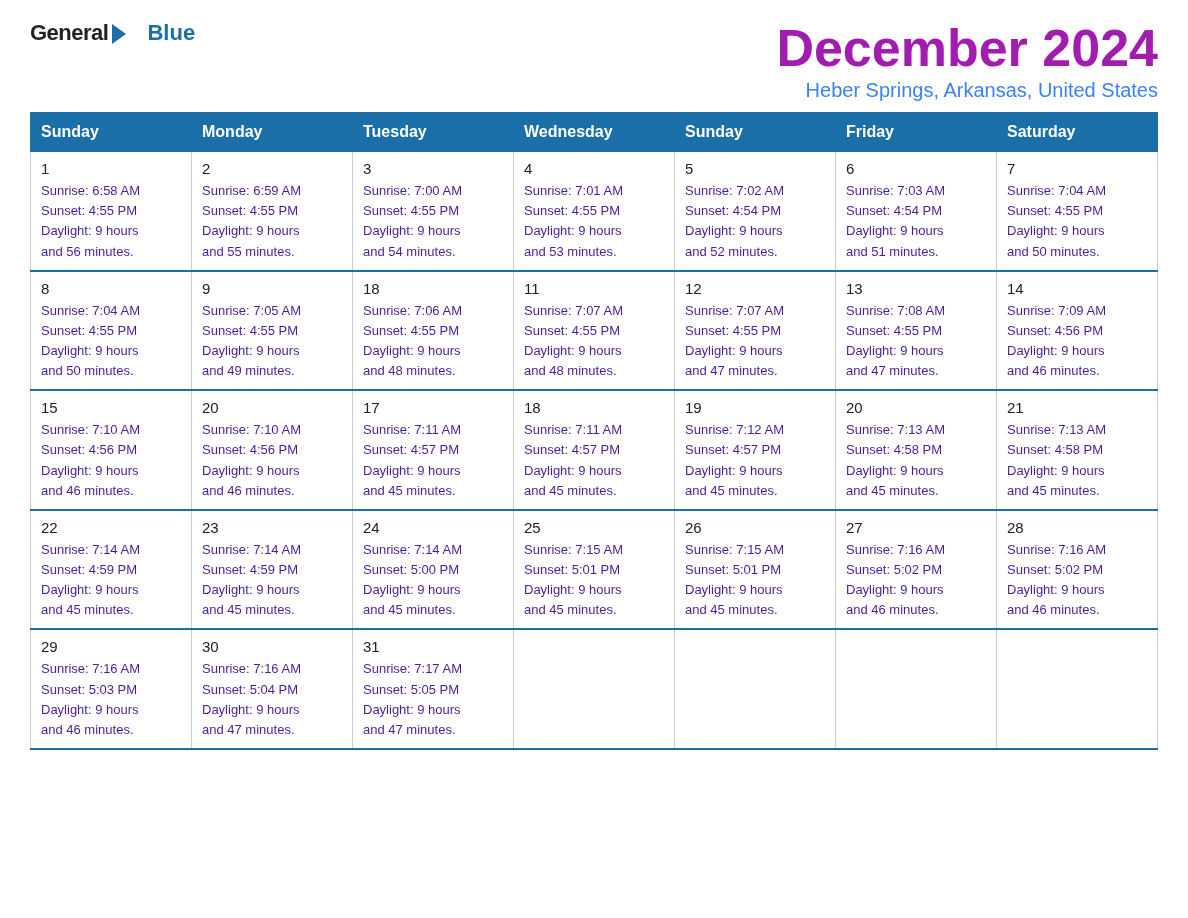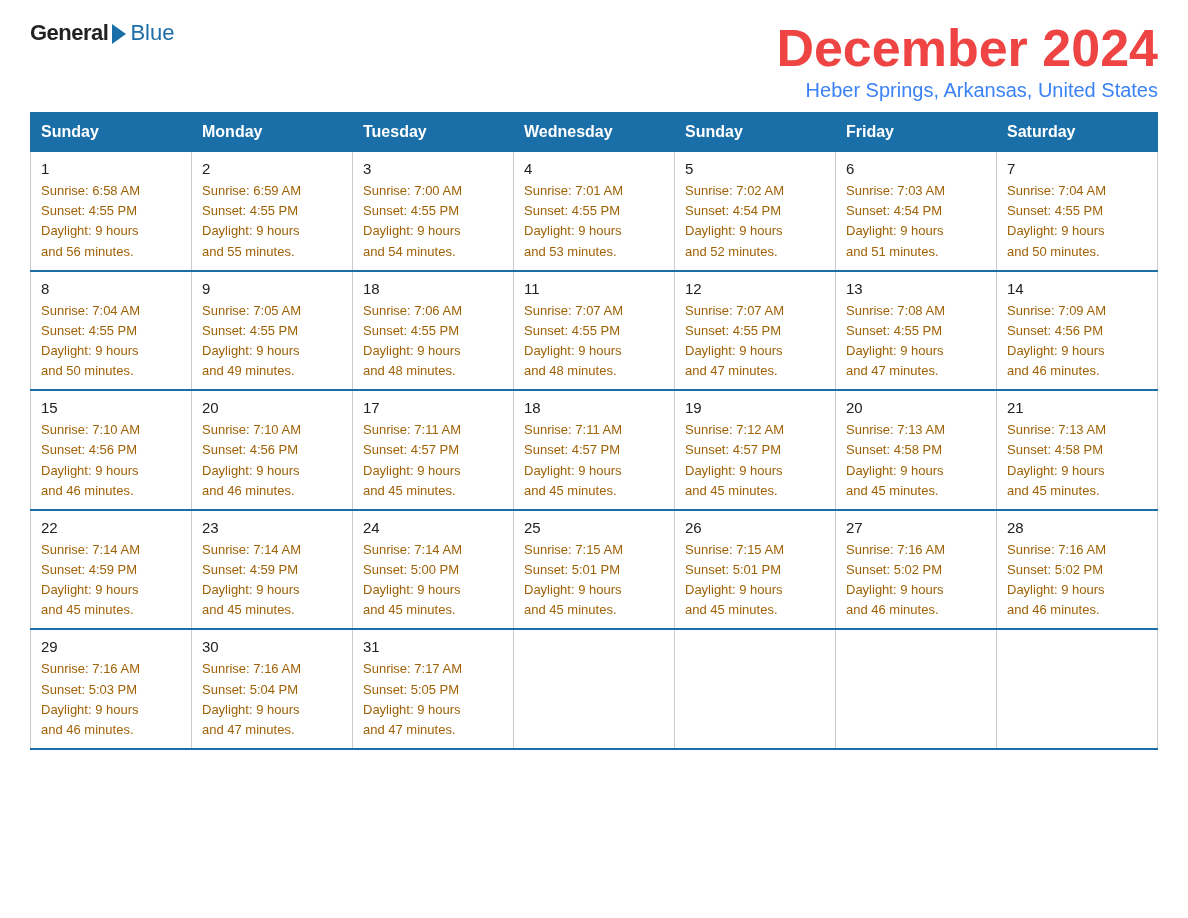--- a/index.html
+++ b/index.html
@@ -27,31 +27,31 @@
       width: 0;
       height: 0;
       border-left: 14px solid #1a6fa8;
       border-top: 10px solid transparent;
       border-bottom: 10px solid transparent;
       margin-left: 4px;
       margin-top: 2px;
     }
     .logo-blue {
       font-size: 22px;
-      font-weight: normal;
+      font-weight: bold;
       color: #1a6fa8;
-      margin-left: 2px;
+      margin-left: 19px;
     }
     .title-section {
       text-align: right;
     }
     .month-title {
       font-size: 52px;
       font-weight: bold;
-      color: #ef4444;
+      color: #a21caf;
       line-height: 1.1;
     }
     .location-title {
       font-size: 20px;
       color: #3b82f6;
       margin-top: 2px;
     }
     .calendar {
       width: 100%;
       border-collapse: collapse;
@@ -84,21 +84,21 @@
     .calendar tbody tr {
       border-bottom: 2px solid #1a6fa8;
     }
     .day-number {
       font-size: 15px;
       font-weight: normal;
       margin-bottom: 4px;
     }
     .day-info {
       font-size: 13px;
-      color: #a16207;
+      color: #4c1d95;
       line-height: 1.55;
     }
     .empty-cell {
       background: #fff;
     }
     
     .logo-wrapper {
       display: flex;
       flex-direction: row;
     }

